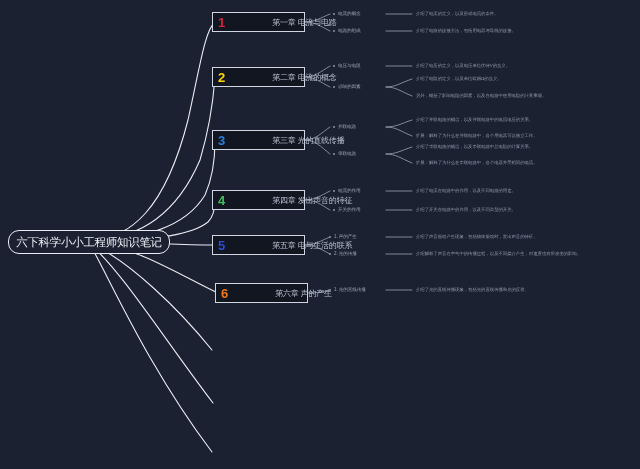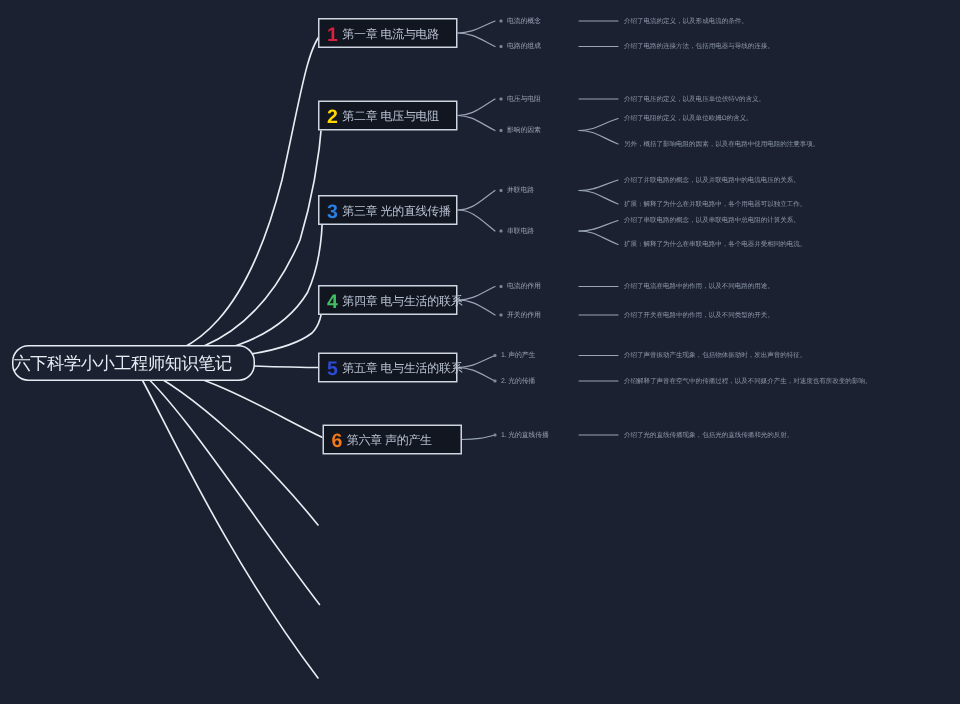--- a/index.html
+++ b/index.html
@@ -28,21 +28,21 @@
     position: absolute;
     left: 8px;
     top: 230px;
     width: 160px;
     height: 22px;
     border: 1.4px solid #e8ecf3;
     border-radius: 11px;
     background: #1b2130;
     display: flex;
     align-items: center;
-    justify-content: flex-start;
+    justify-content: center;
     z-index: 6;
   }
   .root-label {
     color: #e9edf4;
     font-size: 11.5px;
     letter-spacing: -0.3px;
     white-space: nowrap;
   }
 
   
@@ -61,20 +61,21 @@
     font-size: 13px;
     font-weight: bold;
     line-height: 1;
     margin-right: 3px;
   }
   .branch-title {
     font-size: 8px;
     color: #b9c2d2;
     white-space: nowrap;
     letter-spacing: -0.2px;
+    margin-left: 44px;
   }
 
   
   .sub-label {
     position: absolute;
     font-size: 4.6px;
     color: #9aa4b6;
     white-space: nowrap;
     letter-spacing: -0.1px;
     z-index: 4;
@@ -172,21 +173,21 @@
   </div>
   <div class="sub-bullet" style="left:333px; top:13px;"></div>
   <div class="sub-label" style="left:338px; top:11px;">电流的概念</div>
   <div class="sub-bullet" style="left:333px; top:30px;"></div>
   <div class="sub-label" style="left:338px; top:28px;">电路的组成</div>
   <div class="detail-text" style="left:416px; top:11px;">介绍了电流的定义，以及形成电流的条件。</div>
   <div class="detail-text" style="left:416px; top:28px;">介绍了电路的连接方法，包括用电器与导线的连接。</div>
 
   <div class="branch-node" style="left:212px; top:67px; width:93px;">
     <span class="branch-num" style="color:#ffd700;">2</span>
-    <span class="branch-title">第二章 电压与电阻</span>
+    <span class="branch-title">第二章 电流的概念</span>
   </div>
   <div class="sub-bullet" style="left:333px; top:65px;"></div>
   <div class="sub-label" style="left:338px; top:63px;">电压与电阻</div>
   <div class="sub-bullet" style="left:333px; top:86px;"></div>
   <div class="sub-label" style="left:338px; top:84px;">影响的因素</div>
   <div class="detail-text" style="left:416px; top:63px;">介绍了电压的定义，以及电压单位伏特V的含义。</div>
   <div class="detail-text" style="left:416px; top:76px;">介绍了电阻的定义，以及单位欧姆Ω的含义。</div>
   <div class="detail-text" style="left:416px; top:93px;">另外，概括了影响电阻的因素，以及在电路中使用电阻的注意事项。</div>
 
   <div class="branch-node" style="left:212px; top:130px; width:93px;">
@@ -197,21 +198,21 @@
   <div class="sub-label" style="left:338px; top:124px;">并联电路</div>
   <div class="sub-bullet" style="left:333px; top:153px;"></div>
   <div class="sub-label" style="left:338px; top:151px;">串联电路</div>
   <div class="detail-text" style="left:416px; top:117px;">介绍了并联电路的概念，以及并联电路中的电流电压的关系。</div>
   <div class="detail-text" style="left:416px; top:133px;">扩展：解释了为什么在并联电路中，各个用电器可以独立工作。</div>
   <div class="detail-text" style="left:416px; top:144px;">介绍了串联电路的概念，以及串联电路中总电阻的计算关系。</div>
   <div class="detail-text" style="left:416px; top:160px;">扩展：解释了为什么在串联电路中，各个电器并受相同的电流。</div>
 
   <div class="branch-node" style="left:212px; top:190px; width:93px;">
     <span class="branch-num" style="color:#3fbf5f;">4</span>
-    <span class="branch-title">第四章 电与生活的联系</span>
+    <span class="branch-title">第四章 发出声音的特征</span>
   </div>
   <div class="sub-bullet" style="left:333px; top:190px;"></div>
   <div class="sub-label" style="left:338px; top:188px;">电流的作用</div>
   <div class="sub-bullet" style="left:333px; top:209px;"></div>
   <div class="sub-label" style="left:338px; top:207px;">开关的作用</div>
   <div class="detail-text" style="left:416px; top:188px;">介绍了电流在电路中的作用，以及不同电路的用途。</div>
   <div class="detail-text" style="left:416px; top:207px;">介绍了开关在电路中的作用，以及不同类型的开关。</div>
 
   <div class="branch-node" style="left:212px; top:235px; width:93px;">
     <span class="branch-num" style="color:#2b4bd0;">5</span>

